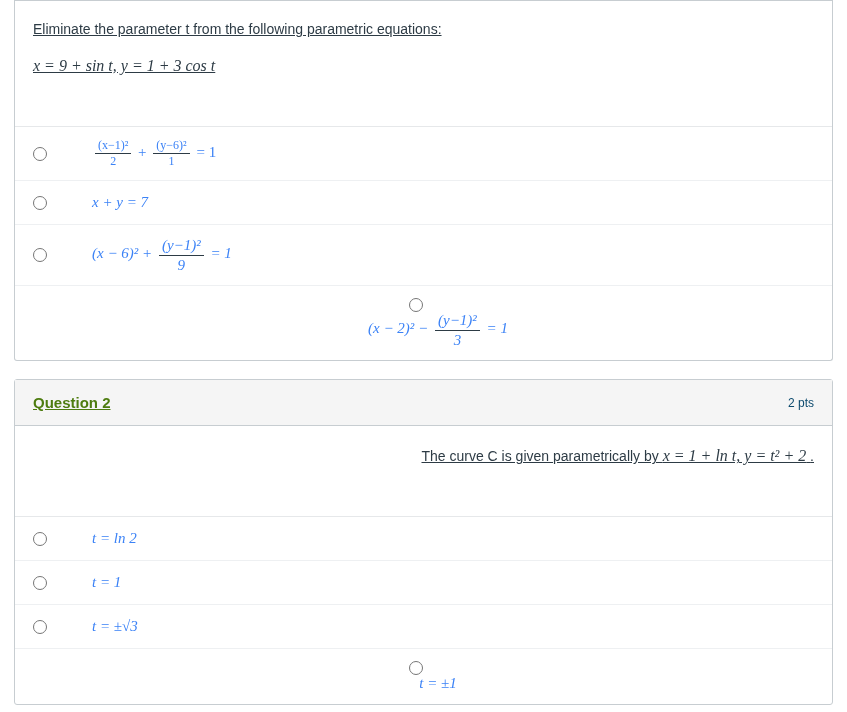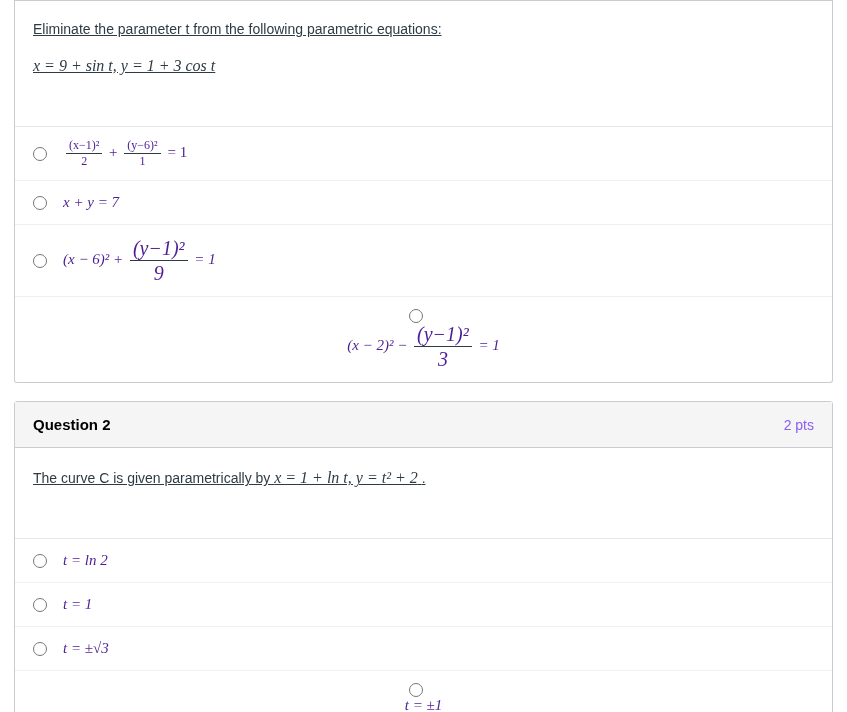--- a/index.html
+++ b/index.html
@@ -29,28 +29,30 @@
       display: flex;
       justify-content: space-between;
       align-items: center;
       padding: 14px 18px;
       border-bottom: 1px solid #c7cdd1;
       background: #f5f5f5;
     }
     .question-title {
       font-weight: 700;
       font-size: 15px;
-      color: #000000;
+      color: #4d7c0f;
+      text-decoration: underline;
     }
     .question-pts {
-      font-size: 14px;
-      color: #8b5cf6;
+      font-size: 12px;
+      color: #0c4a6e;
     }
     .question-body {
       padding: 18px 18px 8px 18px;
+      text-align: right;
     }
     .prompt-line {
       margin-bottom: 14px;
       line-height: 1.5;
       text-decoration: underline;
     }
     .math-serif {
       font-family: "Times New Roman", Times, serif;
       font-style: italic;
       font-size: 16px;
@@ -72,41 +74,42 @@
     }
     .answer-row input[type="radio"] {
       margin-right: 16px;
       width: 14px;
       height: 14px;
       cursor: pointer;
     }
     .answer-label {
       font-family: "Times New Roman", Times, serif;
       font-size: 15px;
-      color: #4c1d95;
+      color: #3b82f6;
+      margin-left: 29px;
     }
     .fraction {
       display: inline-flex;
       flex-direction: column;
       vertical-align: middle;
       text-align: center;
       font-family: "Times New Roman", Times, serif;
       font-size: 13px;
       line-height: 1.1;
       margin: 0 3px;
     }
     .fraction .num {
       padding: 0 3px 1px 3px;
       border-bottom: 1px solid #2d3b45;
     }
     .fraction .den {
       padding: 1px 3px 0 3px;
     }
     .frac-sm { font-size: 12px; }
-    .frac-lg .num, .frac-lg .den { font-size: 20px; }
+    .frac-lg .num, .frac-lg .den { font-size: 15px; }
     .sep-top {
       border-top: 1px solid #c7cdd1;
     }
     .first-body {
       padding: 18px 18px 8px 18px;
     }
   </style>
 </head>
 <body>
 

